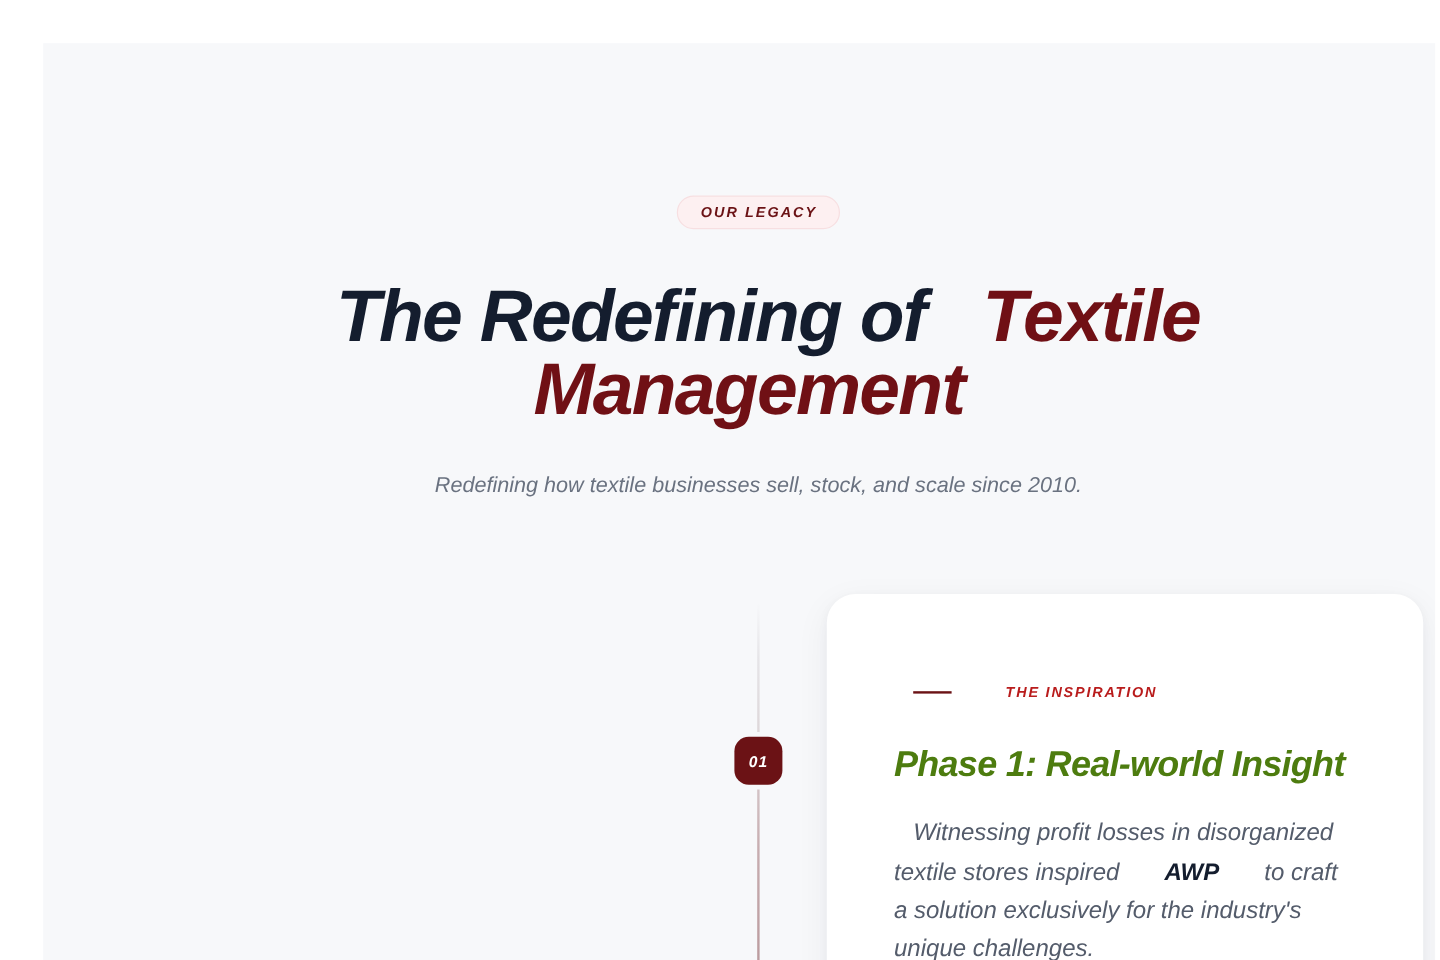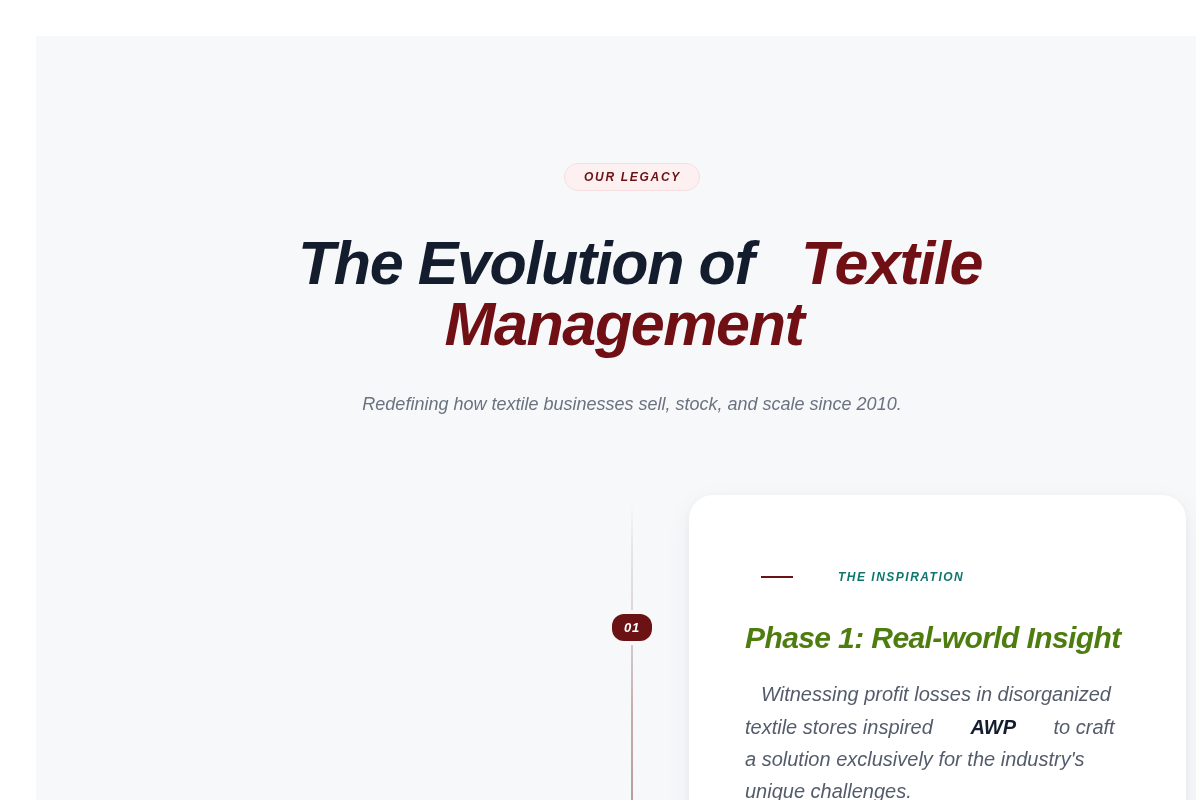--- a/index.html
+++ b/index.html
@@ -78,21 +78,21 @@
                 #ddd6d8 34%,
                 #c7adb0 62%,
                 #b79699 100%);
   }
 
   .timeline-marker {
     position: absolute;
     left: 560px;
     top: 562px;
     width: 40px;
-    height: 27px;
+    height: 40px;
     border-radius: 12px;
     background: #6b1215;
     color: #ffffff;
     font-size: 13px;
     font-weight: bold;
     letter-spacing: 0.8px;
     display: flex;
     align-items: center;
     justify-content: center;
     box-shadow: 0 0 0 4px #f7f8fa;
@@ -121,21 +121,21 @@
     width: 32px;
     height: 2px;
     background: #6b1215;
     flex: 0 0 auto;
   }
 
   .card-eyebrow-text {
     font-size: 12px;
     font-weight: bold;
     letter-spacing: 1.5px;
-    color: #0f766e;
+    color: #b91c1c;
     line-height: 1;
     text-align: right;
   }
 
   .card-title {
     margin-top: 21px;
     font-size: 30px;
     font-weight: bold;
     line-height: 1.21;
     letter-spacing: -0.6px;
@@ -156,21 +156,21 @@
 </style>
 </head>
 <body>
 
 <div class="page-frame">
 
   <section class="hero">
     <div class="eyebrow-pill">OUR LEGACY</div>
 
     <h1 class="hero-title">
-      <span>The Evolution of </span><span class="accent">Textile Management</span>
+      <span>The Redefining of </span><span class="accent">Textile Management</span>
     </h1>
 
     <p class="hero-sub">Redefining how textile businesses sell, stock, and scale since 2010.</p>
   </section>
 
   <div class="timeline-line"></div>
 
   <div class="timeline-marker">01</div>
 
   <article class="timeline-card">

